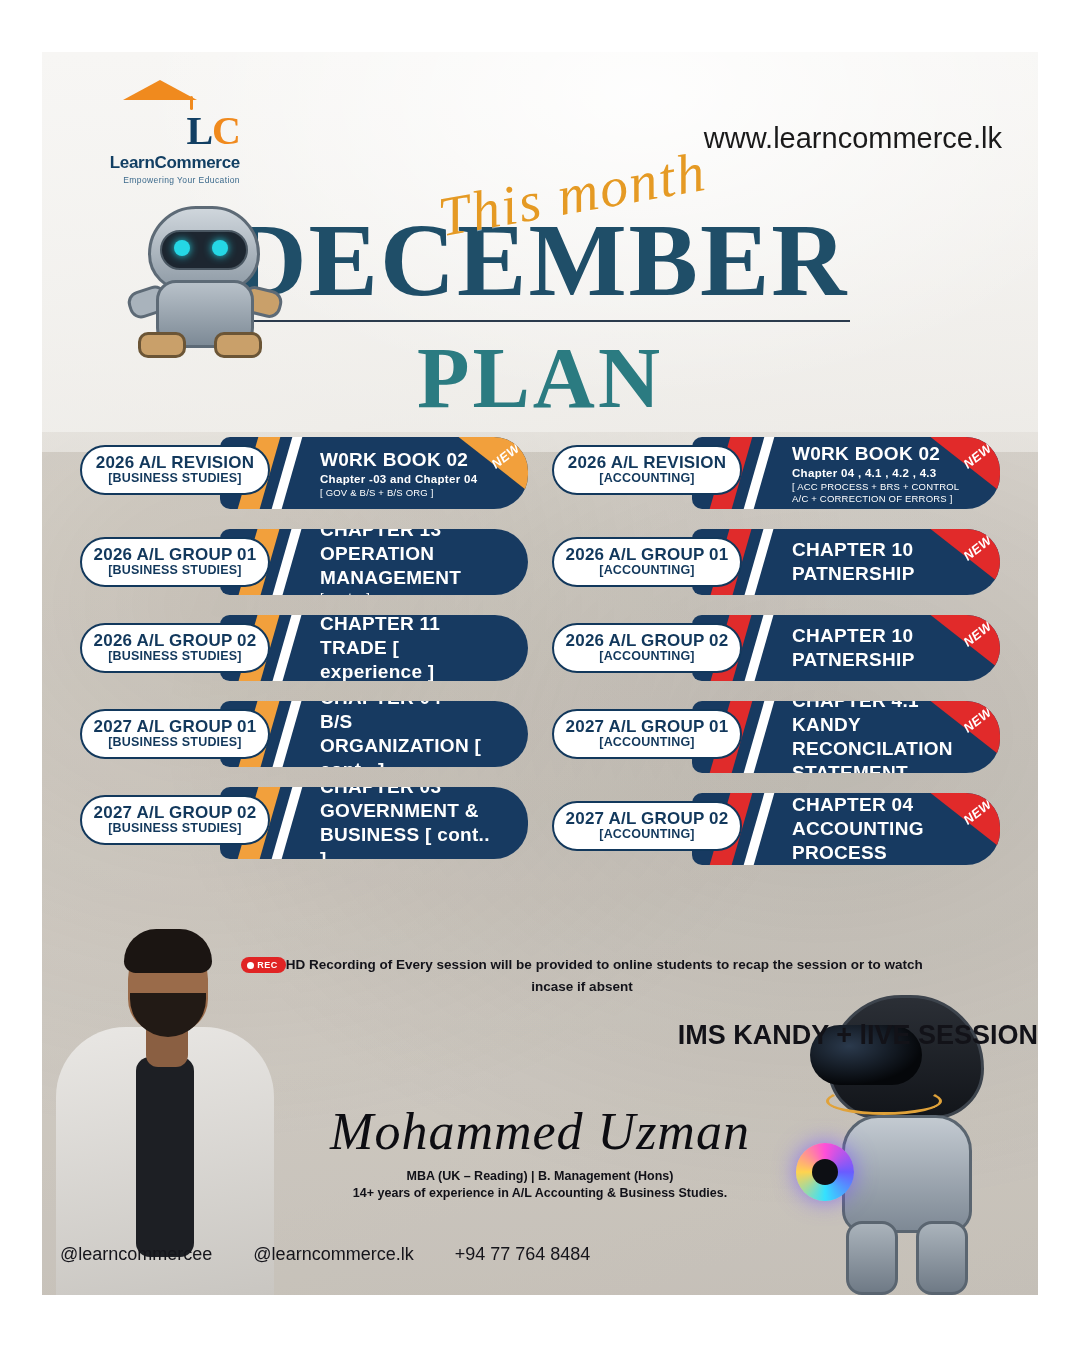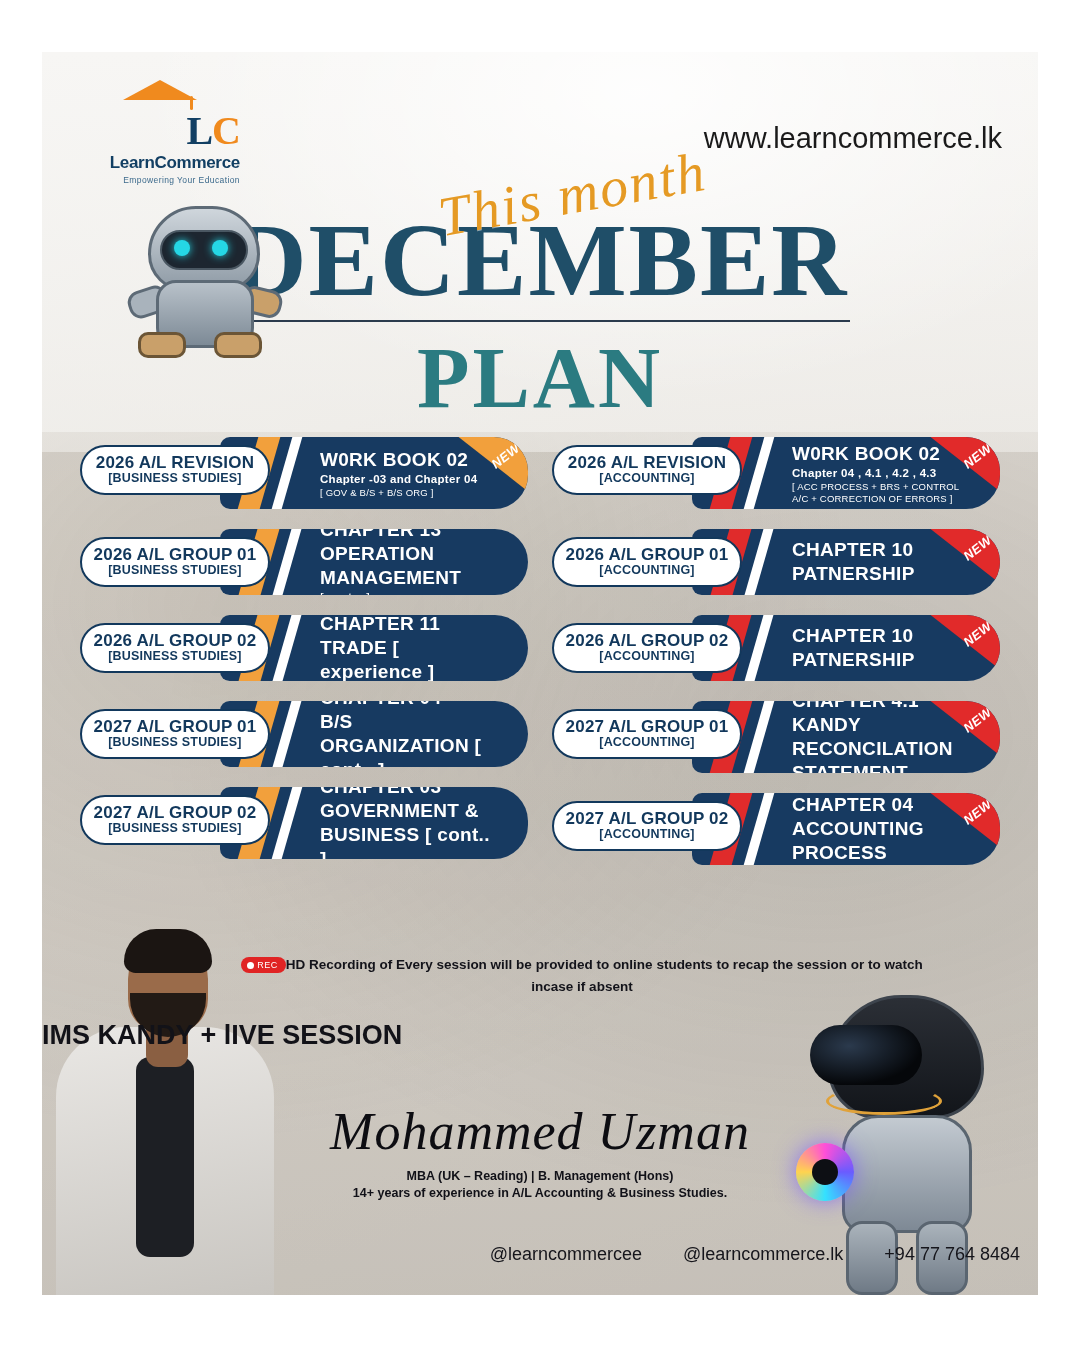--- a/index.html
+++ b/index.html
@@ -330,21 +330,21 @@
     top: 902px;
     width: 700px;
     text-align: center;
     z-index: 6;
   }
   .rec .pill {
     display: inline-block;
     background: #e02424;
     color: #ffffff;
     font-size: 9px;
-    font-weight: normal;
+    font-weight: bold;
     letter-spacing: 0.5px;
     padding: 3px 8px 3px 6px;
     border-radius: 8px;
     vertical-align: middle;
   }
   .rec .pill .dot {
     display: inline-block;
     width: 7px; height: 7px;
     background: #ffffff;
     border-radius: 50%;
@@ -356,21 +356,21 @@
     font-size: 13.5px;
     font-weight: bold;
     color: #13131a;
     line-height: 22px;
   }
 
   .ims {
     position: absolute;
     left: 0; right: 0;
     top: 968px;
-    text-align: left;
+    text-align: right;
     font-size: 27px;
     font-weight: bold;
     color: #121218;
     z-index: 6;
   }
 
   .signature {
     position: absolute;
     left: 0; right: 0;
     top: 1050px;
@@ -392,23 +392,23 @@
   }
   .signature .cred2 {
     font-size: 12.5px;
     font-weight: bold;
     color: #111118;
     margin-top: 3px;
   }
 
   .contacts {
     position: absolute;
-    left: 8px; right: 0;
+    left: 0; right: 0;
     top: 1192px;
-    text-align: right;
+    text-align: left;
     z-index: 6;
     font-size: 18px;
     color: #15151b;
   }
   .contacts span { display: inline-block; margin: 0 18px; }
   .contacts .phone { font-size: 18px; }
 
   
   .presenter {
     position: absolute;

